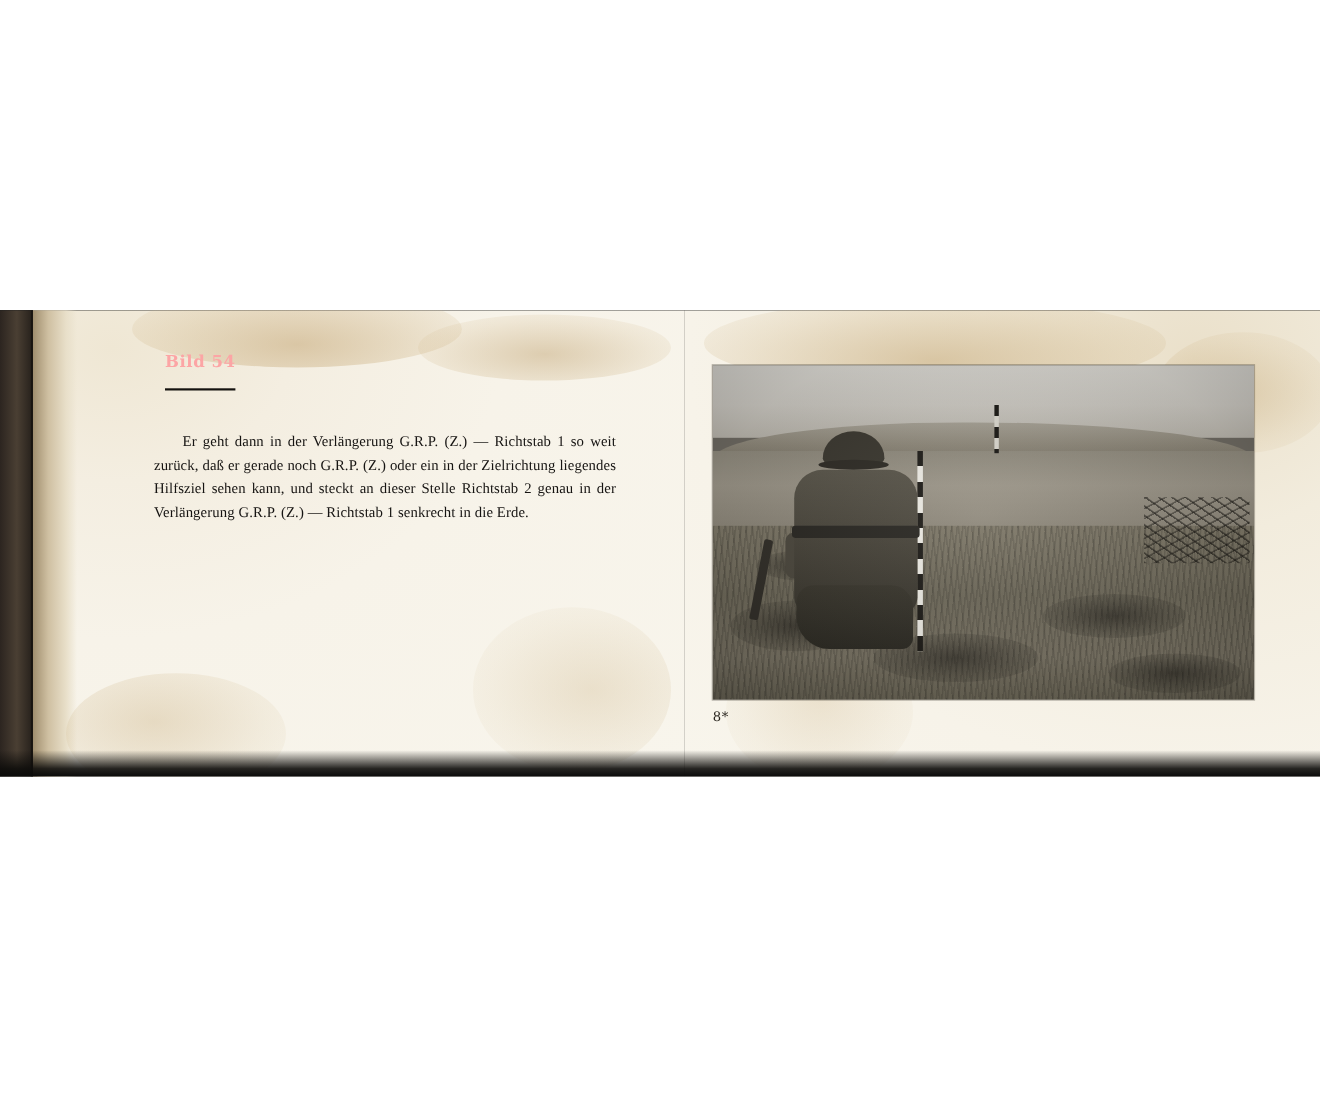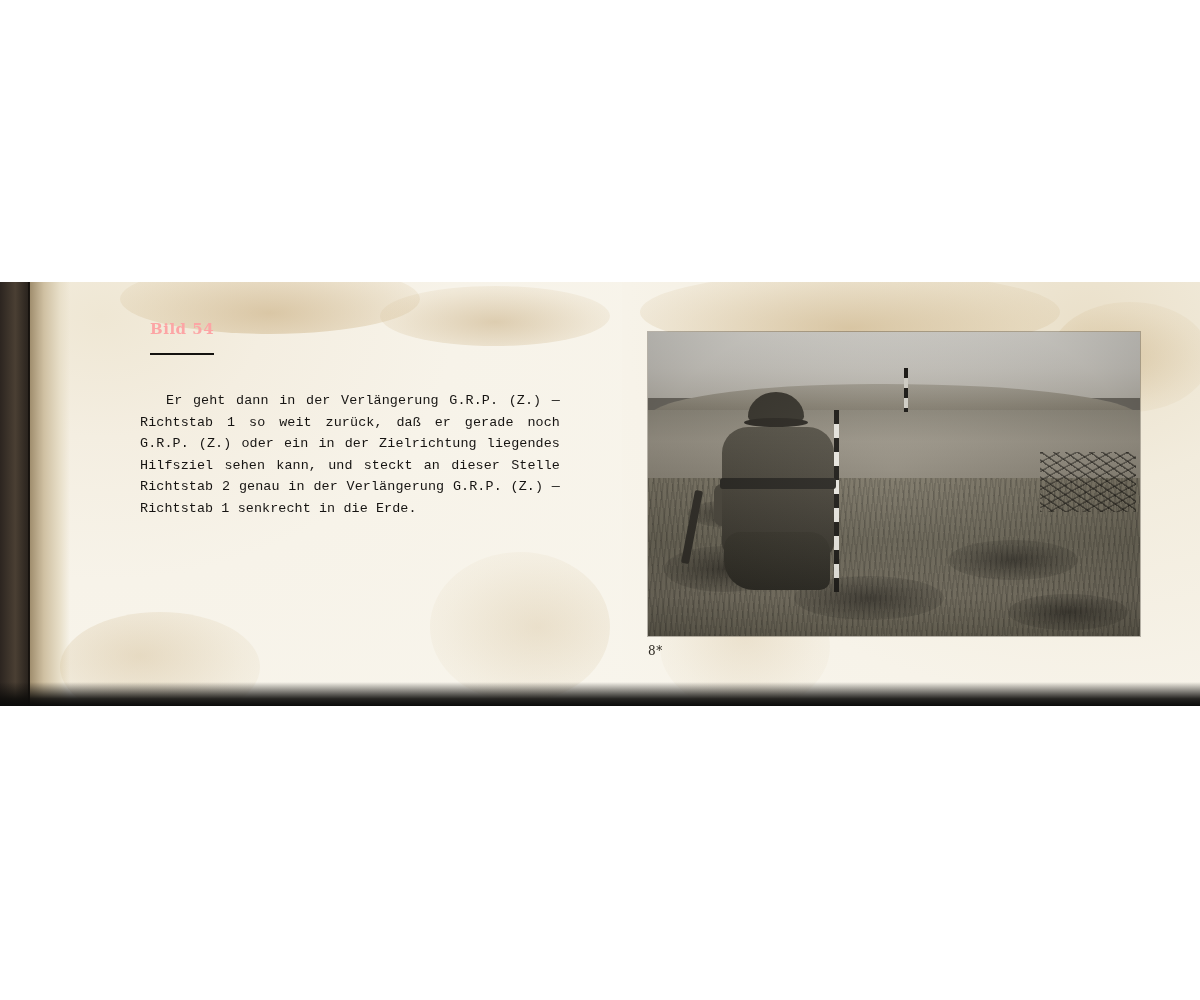--- a/index.html
+++ b/index.html
@@ -99,21 +99,21 @@
     margin-left: 32px;
   }
 
   
   #text-block {
     position: absolute;
     left: 140px;
     top: 108px;
     width: 420px;
     color: #161412;
-    font-family: Liberation Mono, monospace;
+    font-family: Liberation Serif, serif;
     font-size: 13.4px;
     line-height: 21.5px;
     text-align: justify;
     letter-spacing: 0.1px;
   }
   #text-block p {
     margin: 0 0 3px 0;
     text-indent: 26px;
   }
   #text-block p.last-of-par {

